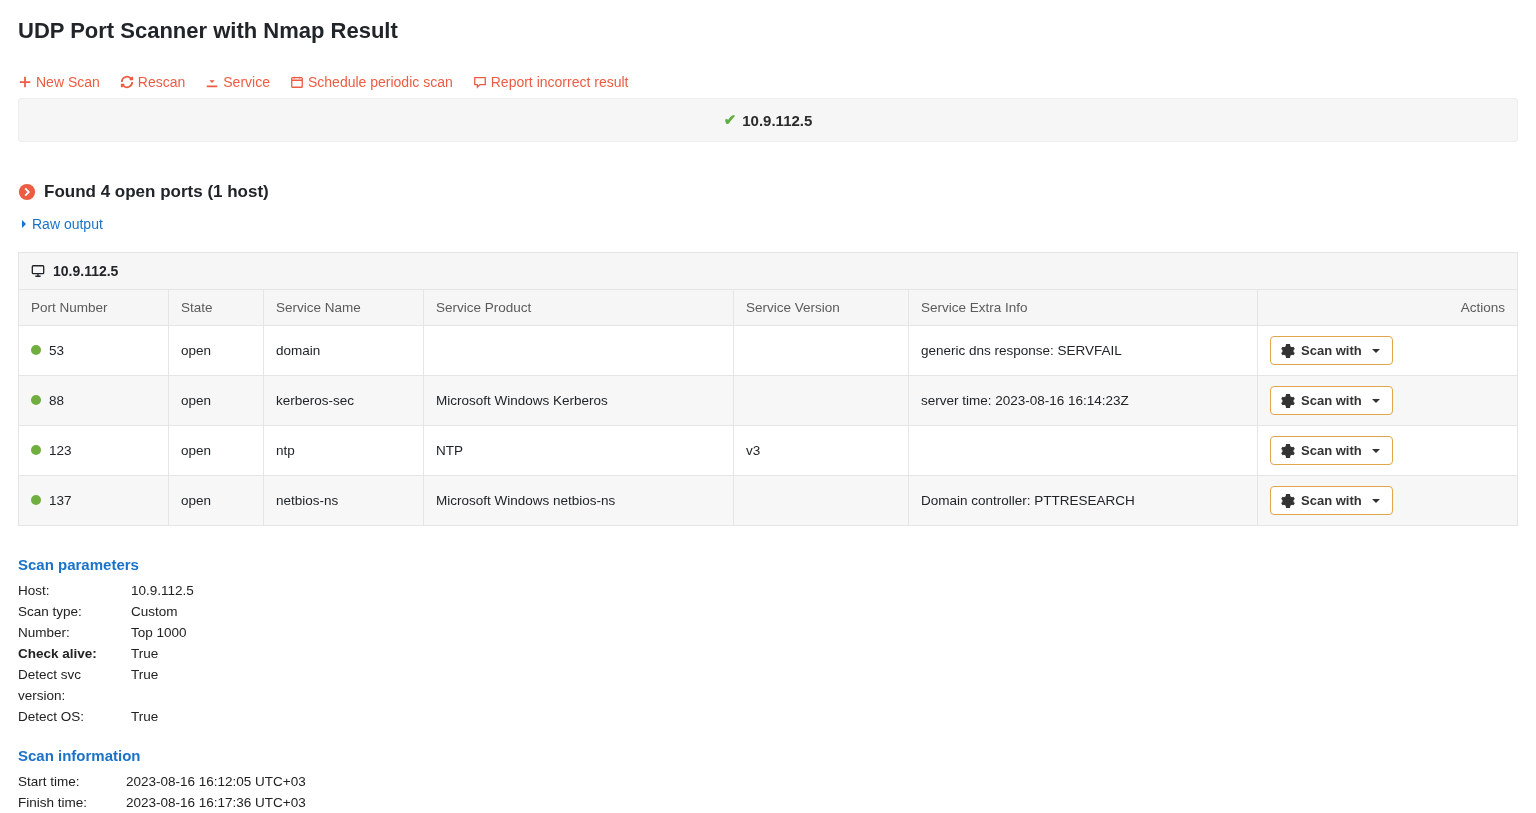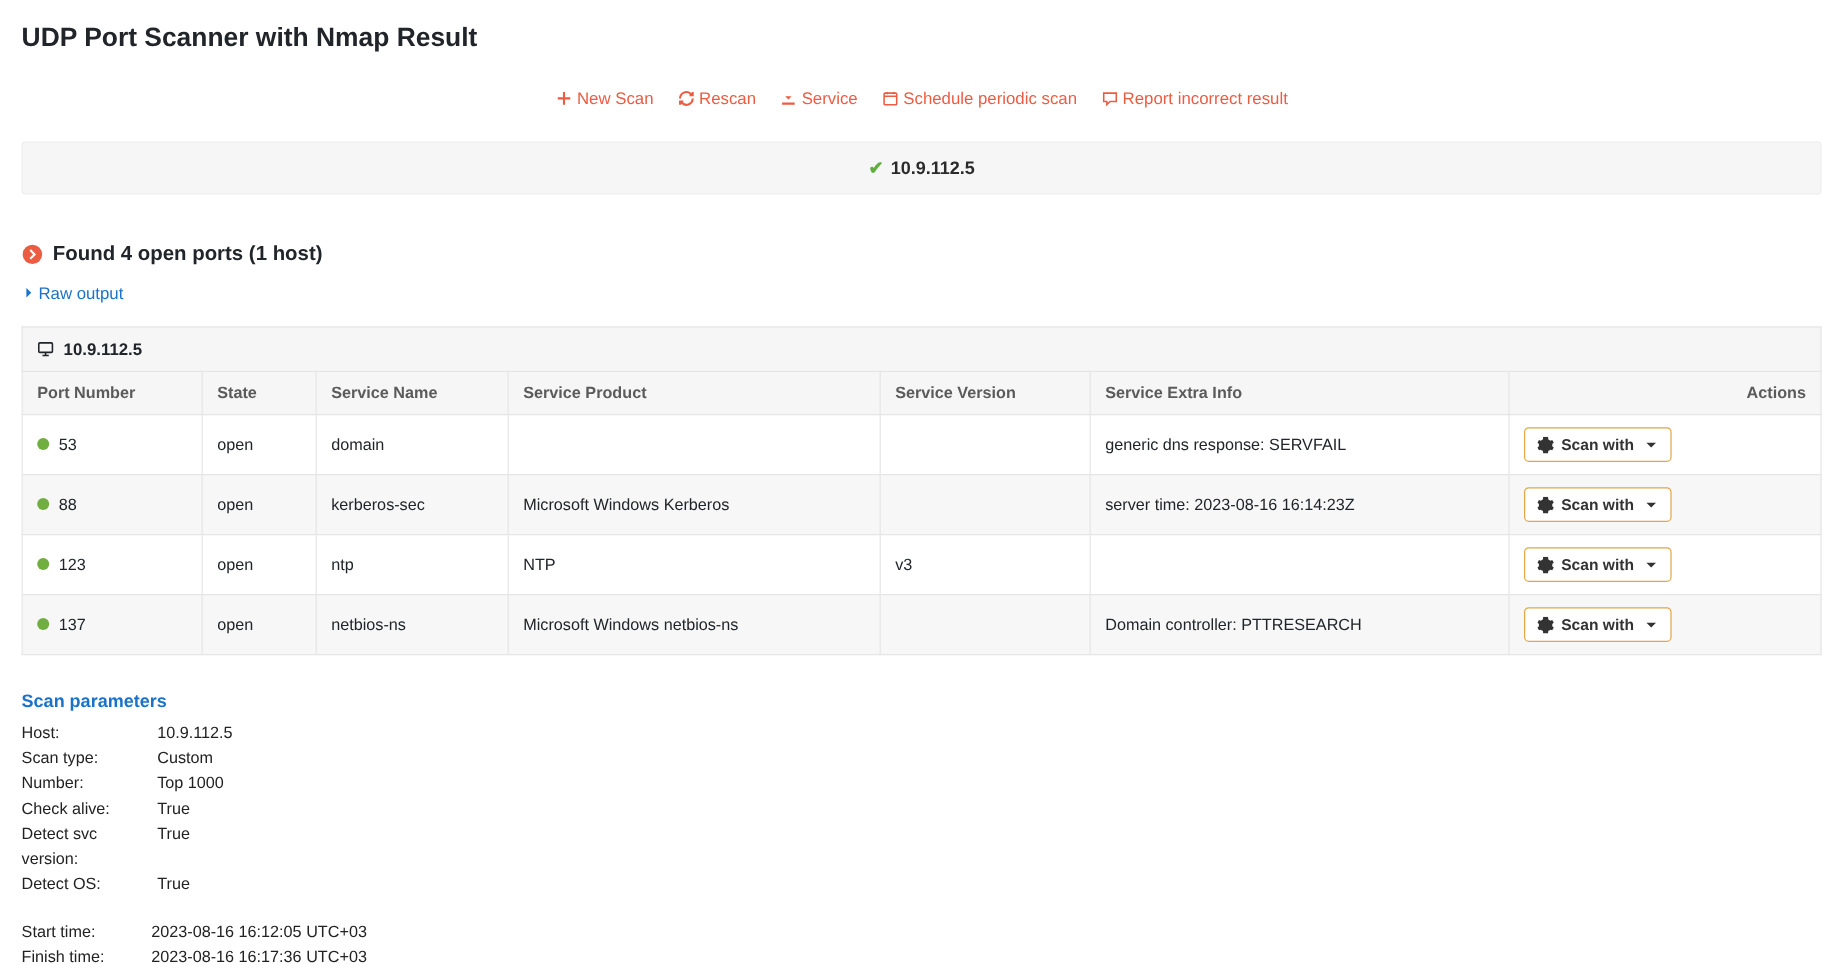--- a/index.html
+++ b/index.html
@@ -11,23 +11,23 @@
     padding: 18px;
     width: 1536px;
   }
   h1.page-title {
     font-size: 22px;
     font-weight: 700;
     margin-bottom: 30px;
   }
   .actions-bar {
     display: flex;
-    justify-content: center;
+    justify-content: flex-start;
     gap: 20px;
-    margin-bottom: 28px;
+    margin-bottom: 8px;
   }
   .actions-bar a {
     color: #ec5c42;
     text-decoration: none;
     font-size: 14px;
     display: inline-flex;
     align-items: center;
     gap: 4px;
     cursor: pointer;
   }
@@ -89,21 +89,21 @@
     margin-bottom: 30px;
   }
   table.ports th, table.ports td {
     border: 1px solid #e5e5e5;
     padding: 10px 12px;
     text-align: left;
     font-size: 13.5px;
   }
   table.ports th {
     background: #f6f6f6;
-    font-weight: 700;
+    font-weight: 400;
     color: #5b5b5b;
   }
   table.ports th.actions-col {
     text-align: right;
     width: 260px;
   }
   table.ports tbody tr:nth-child(even) td { background: #f7f7f7; }
   .port-num { display: inline-flex; align-items: center; gap: 8px; }
   .dot {
     width: 10px; height: 10px; border-radius: 50%;
@@ -323,35 +323,36 @@
       </div>
       <div class="kv-row">
         <div class="k" style="width: 105px;">Scan type:</div>
         <div class="v">Custom</div>
       </div>
       <div class="kv-row">
         <div class="k" style="width: 105px;">Number:</div>
         <div class="v">Top 1000</div>
       </div>
       <div class="kv-row">
-        <div class="k" style="width: 105px;">Check alive:</div>
+        <div class="k" style="width: 105px; font-weight: bold;">Check alive:</div>
         <div class="v">True</div>
       </div>
       <div class="kv-row">
         <div class="k" style="width: 105px;">Detect svc version:</div>
         <div class="v">True</div>
       </div>
       <div class="kv-row">
         <div class="k" style="width: 105px;">Detect OS:</div>
         <div class="v">True</div>
       </div>
     </div>
 </div>
 
 <div class="kv-table">
+  <div class="section-title">Scan information</div>
   <div id="scan-info-body">
       <div class="kv-row">
         <div class="k" style="width: 100px;">Start time:</div>
         <div class="v">2023-08-16 16:12:05 UTC+03</div>
       </div>
       <div class="kv-row">
         <div class="k" style="width: 100px;">Finish time:</div>
         <div class="v">2023-08-16 16:17:36 UTC+03</div>
       </div>
     </div>

